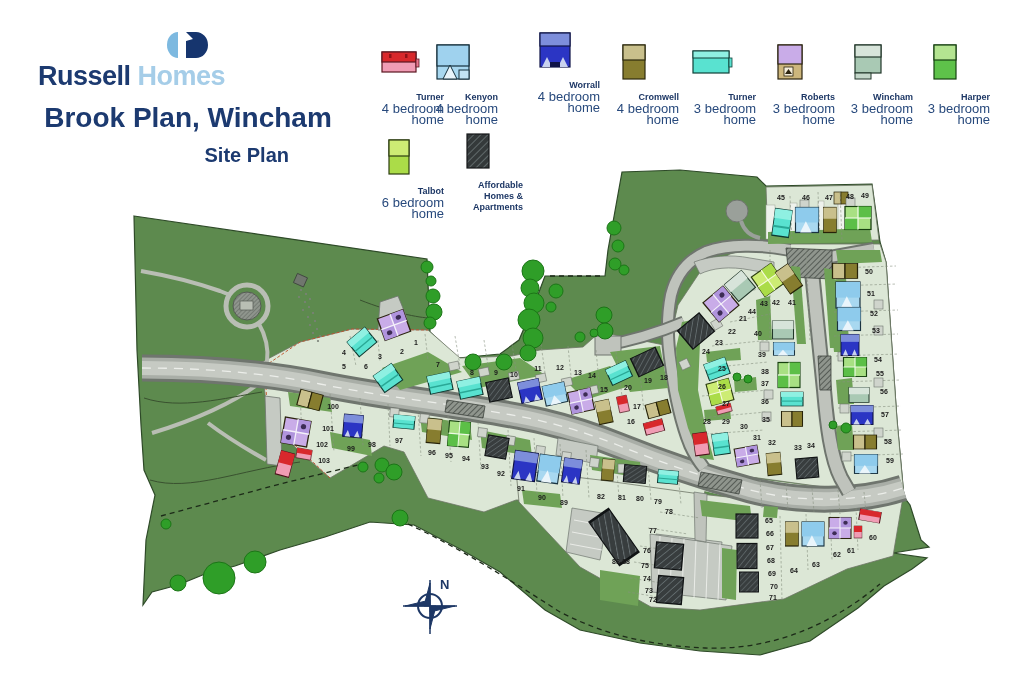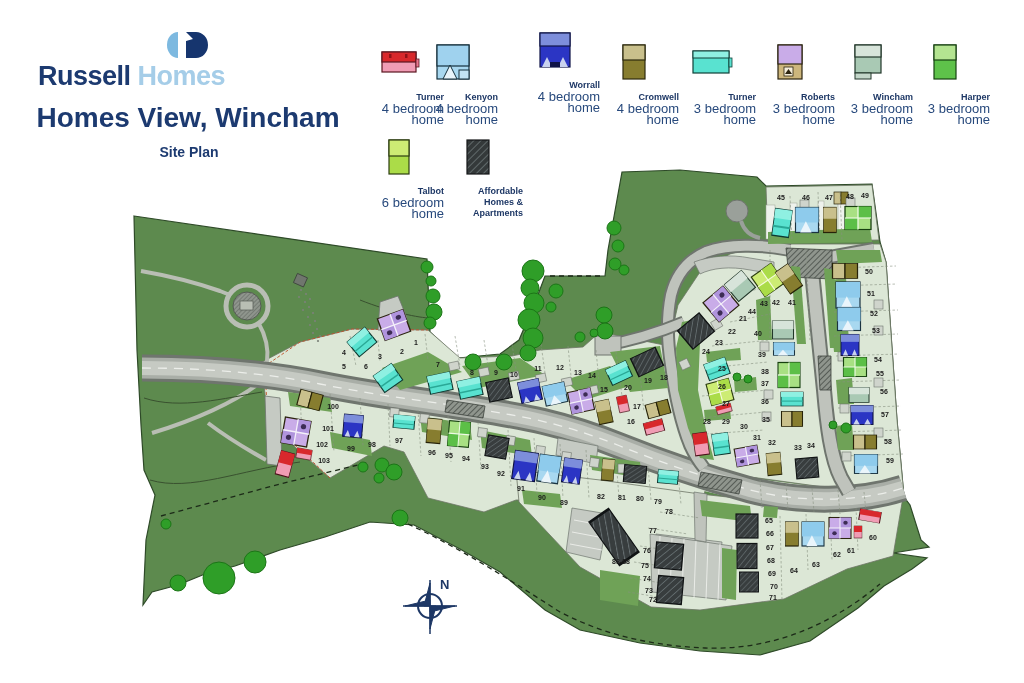--- a/index.html
+++ b/index.html
@@ -17,23 +17,23 @@
   <path d="M12,1 A 11,13 0 0 0 12,27 Z" fill="#7db9e0"></path>
   <path d="M20,1 L30,1 A 12,13 0 0 1 30,27 L20,27 Z M20,1 L27,8 L20,10 Z" fill="#16356e" fill-rule="evenodd"></path>
   <path d="M20,2 L26,7.5 L20,9.5 Z" fill="#ffffff"></path>
 </svg>
 </div>
 
 <div class="abs" style="left:38px;top:61px;width:300px;font-size:27px;font-weight:bold;letter-spacing:-0.5px;">
   <span style="color:#1c3a70;">Russell</span> <span style="color:#a5cde8;">Homes</span>
 </div>
 
-<div class="abs" style="left:12px;top:102px;width:352px;text-align:center;font-size:28px;font-weight:bold;color:#1c3a70;">Homes View, Wincham</div>
-
-<div class="abs" style="left:89px;top:144px;width:200px;text-align:center;font-size:14px;font-weight:bold;color:#1c3a70;">Site Plan</div>
+<div class="abs" style="left:12px;top:102px;width:352px;text-align:center;font-size:28px;font-weight:bold;color:#1c3a70;">Brook Plan, Wincham</div>
+
+<div class="abs" style="left:89px;top:144px;width:200px;text-align:right;font-size:20px;font-weight:bold;color:#1c3a70;">Site Plan</div>
 
 <div class="legend-item" style="left:354px;top:40px;">
   <svg width="90" height="44" viewBox="0 0 90 44">
     <g transform="translate(45,22)">
       <rect x="-17" y="-10" width="34" height="20" fill="#f09cb4" stroke="#5a1620" stroke-width="1.2"></rect>
       <rect x="-17" y="-10" width="34" height="10" fill="#d8282c" stroke="#5a1620" stroke-width="1.2"></rect>
       <rect x="17" y="-3" width="3" height="8" fill="#e8788f" stroke="#5a1620" stroke-width="0.8"></rect>
       <rect x="-10" y="-8" width="2.5" height="4" fill="#8f1218"></rect>
       <rect x="6" y="-8" width="2.5" height="4" fill="#8f1218"></rect>
     </g>
@@ -132,21 +132,21 @@
   <svg width="90" height="40" viewBox="0 0 90 40">
     <g transform="translate(45,19)">
       <rect x="-10" y="-17" width="20" height="34" fill="#abdc48" stroke="#2c3d10" stroke-width="1.2"></rect>
       <rect x="-10" y="-17" width="20" height="16" fill="#cdec74" stroke="#2c3d10" stroke-width="1.2"></rect>
     </g>
   </svg>
   <div class="legend-name">Talbot</div>
   <div class="legend-desc">6 bedroom home</div>
 </div>
 
-<div class="legend-item" style="left:433px;top:138px;">
+<div class="legend-item" style="left:433px;top:132px;">
   <svg width="90" height="40" viewBox="0 0 90 40">
     <defs>
       <pattern id="lhatch" width="5" height="5" patternTransform="rotate(45)" patternUnits="userSpaceOnUse">
         <rect width="5" height="5" fill="#34393a"></rect>
         <line x1="0" y1="0" x2="0" y2="5" stroke="#6d7678" stroke-width="1.6"></line>
       </pattern>
     </defs>
     <g transform="translate(45,19)">
       <rect x="-11" y="-17" width="22" height="34" fill="url(#lhatch)" stroke="#141718" stroke-width="1.2"></rect>
     </g>

